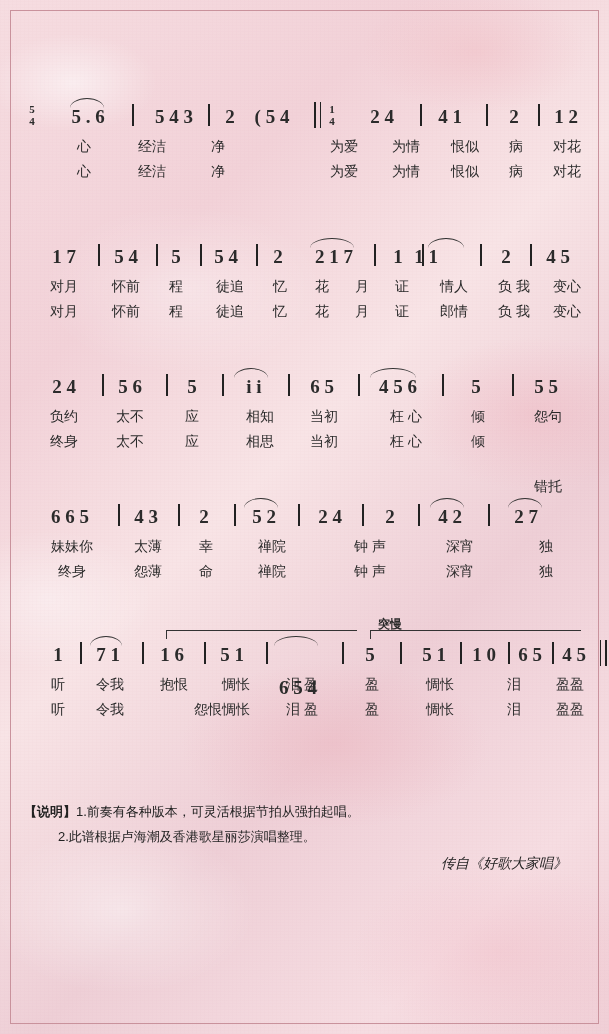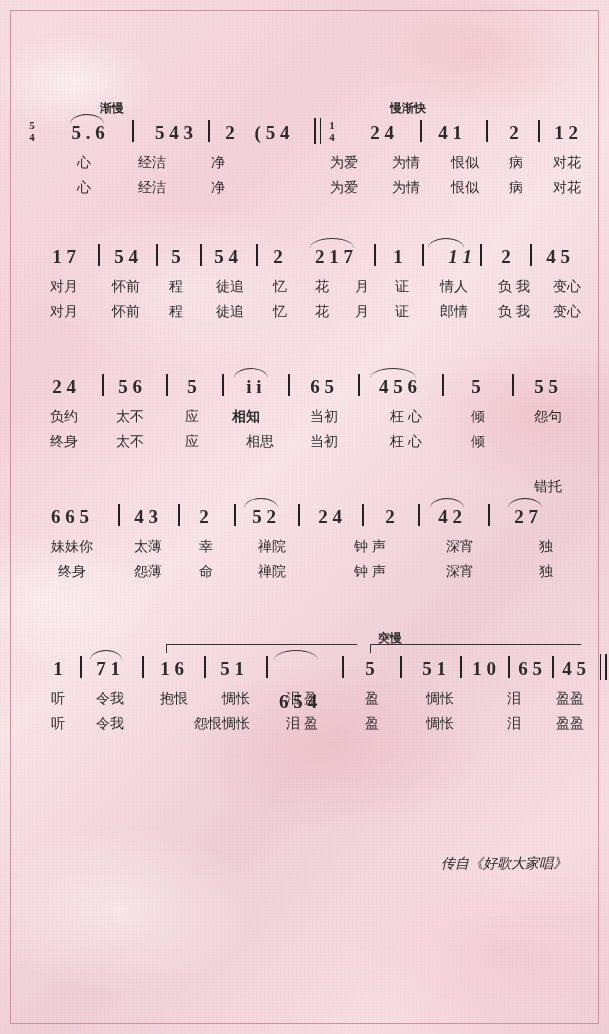--- a/index.html
+++ b/index.html
@@ -157,24 +157,20 @@
 </head>
 <body>
 
 <div class="paper"></div>
 <div class="grain"></div>
 <div class="border"></div>
 
 <div class="sheet">
 
   <div class="system" style="top:100px;">
-    <div class="tempo-row">
-      <span class="tempo" style="left:78px;">渐慢</span>
-      <span class="tempo" style="left:368px;">慢渐快</span>
-    </div>
     <div class="notes-row">
       <span class="meter" style="left:10px; top:4px;">
         <span class="num">5</span>
         <span class="num">4</span>
       </span>
       <span class="slur" style="left:48px; top:-2px; width:34px;"></span>
       <span class="note" style="left:66px; top:6px;">5 . 6</span>
       <span class="bar" style="left:110px;"></span>
       <span class="note" style="left:152px; top:6px;">5 4 3</span>
       <span class="bar" style="left:186px;"></span>
@@ -225,21 +221,21 @@
       <span class="bar" style="left:178px;"></span>
       <span class="note" style="left:204px; top:6px;">5 4</span>
       <span class="bar" style="left:234px;"></span>
       <span class="note" style="left:256px; top:6px;">2</span>
       <span class="slur" style="left:288px; top:-2px; width:44px;"></span>
       <span class="note" style="left:312px; top:6px;">2 1 7</span>
       <span class="bar" style="left:352px;"></span>
       <span class="note" style="left:376px; top:6px;">1</span>
       <span class="bar" style="left:400px;"></span>
       <span class="slur" style="left:406px; top:-2px; width:36px;"></span>
-      <span class="note" style="left:438px; top:6px;font-style:italic;">1 1</span>
+      <span class="note" style="left:404px; top:6px;">1 1</span>
       <span class="bar" style="left:458px;"></span>
       <span class="note" style="left:484px; top:6px;">2</span>
       <span class="bar" style="left:508px;"></span>
       <span class="note" style="left:536px; top:6px;">4 5</span>
     </div>
     <div class="lyr-row">
       <span class="cell" style="left:42px;">对月</span>
       <span class="cell" style="left:104px;">怀前</span>
       <span class="cell" style="left:154px;">程</span>
       <span class="cell" style="left:208px;">徒追</span>
@@ -283,21 +279,21 @@
       <span class="note" style="left:376px; top:6px;">4 5 6</span>
       <span class="bar" style="left:420px;"></span>
       <span class="note" style="left:454px; top:6px;">5</span>
       <span class="bar" style="left:490px;"></span>
       <span class="note" style="left:524px; top:6px;">5 5</span>
     </div>
     <div class="lyr-row">
       <span class="cell" style="left:42px;">负约</span>
       <span class="cell" style="left:108px;">太不</span>
       <span class="cell" style="left:170px;">应</span>
-      <span class="cell" style="left:224px;font-weight:bold;">相知</span>
+      <span class="cell" style="left:238px;">相知</span>
       <span class="cell" style="left:302px;">当初</span>
       <span class="cell" style="left:384px;">枉 心</span>
       <span class="cell" style="left:456px;">倾</span>
       <span class="cell" style="left:526px;">怨句</span>
     </div>
     <div class="lyr-row">
       <span class="cell" style="left:42px;">终身</span>
       <span class="cell" style="left:108px;">太不</span>
       <span class="cell" style="left:170px;">应</span>
       <span class="cell" style="left:238px;">相思</span>
@@ -342,21 +338,21 @@
       <span class="cell" style="left:50px;">终身</span>
       <span class="cell" style="left:126px;">怨薄</span>
       <span class="cell" style="left:184px;">命</span>
       <span class="cell" style="left:250px;">禅院</span>
       <span class="cell" style="left:348px;">钟 声</span>
       <span class="cell" style="left:438px;">深宵</span>
       <span class="cell" style="left:524px;">独</span>
     </div>
   </div>
 
-  <div class="system" style="top:630px;">
+  <div class="system" style="top:616px;">
     <div class="tempo-row" style="height:22px;">
       <span class="tempo" style="left:356px;">突慢</span>
       <span style="position:absolute; left:144px; top:14px; width:190px; height:8px; border-left:1px solid #333; border-top:1px solid #333;"></span>
       <span style="position:absolute; left:348px; top:14px; width:210px; height:8px; border-left:1px solid #333; border-top:1px solid #333;"></span>
     </div>
     <div class="notes-row">
       <span class="note" style="left:36px; top:6px;">1</span>
       <span class="bar" style="left:58px;"></span>
       <span class="slur" style="left:68px; top:-2px; width:32px;"></span>
       <span class="note" style="left:86px; top:6px;">7 1</span>
@@ -396,16 +392,24 @@
       <span class="cell" style="left:152px;margin-left:34px;">怨恨</span>
       <span class="cell" style="left:214px;">惆怅</span>
       <span class="cell" style="left:280px;">泪 盈</span>
       <span class="cell" style="left:350px;">盈</span>
       <span class="cell" style="left:418px;">惆怅</span>
       <span class="cell" style="left:492px;">泪</span>
       <span class="cell" style="left:548px;">盈盈</span>
     </div>
   </div>
 
+  <div class="notes-block">
+    <div>
+      <span class="label">【说明】</span><span>1.前奏有各种版本，可灵活根据节拍从强拍起唱。</span>
+    </div>
+    <div class="l2">
+      <span>2.此谱根据卢海潮及香港歌星丽莎演唱整理。</span>
+    </div>
+  </div>
 
   <div class="source">传自《好歌大家唱》</div>
 
 </div>
 
 </body></html>

